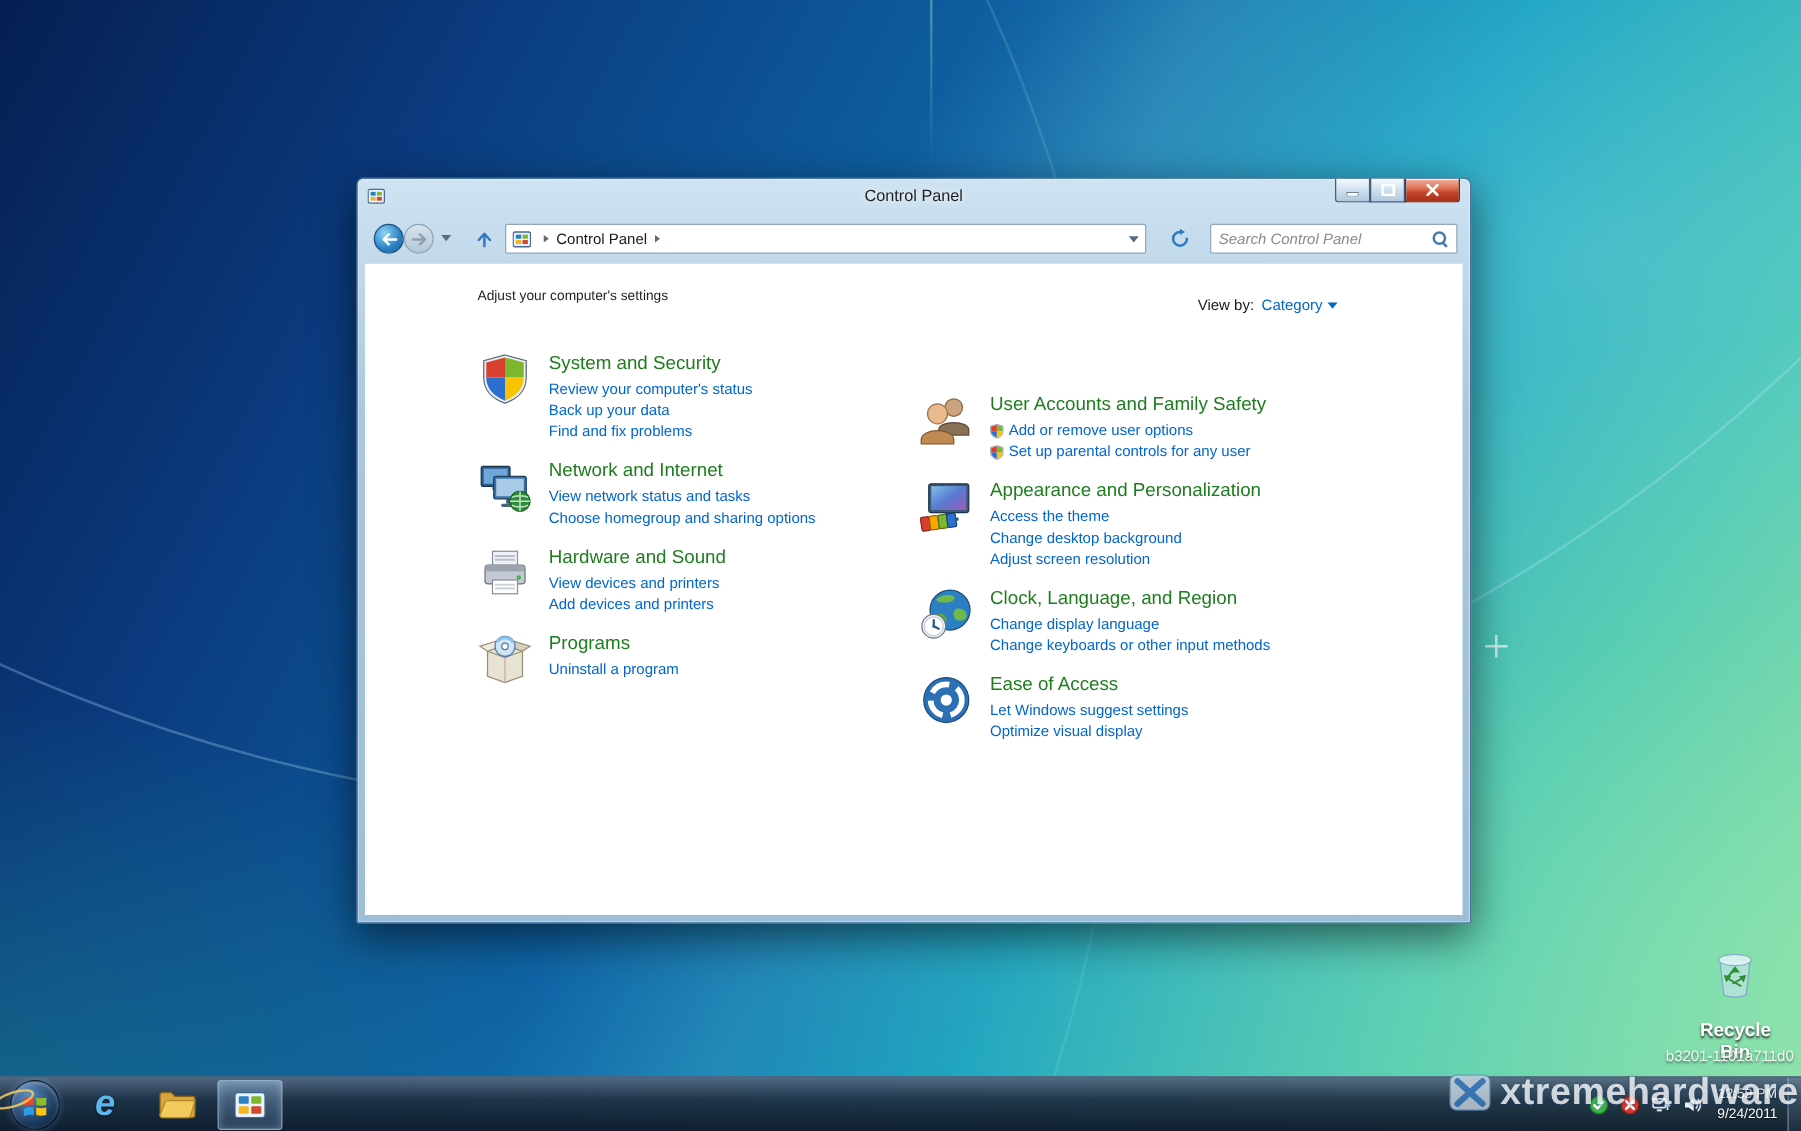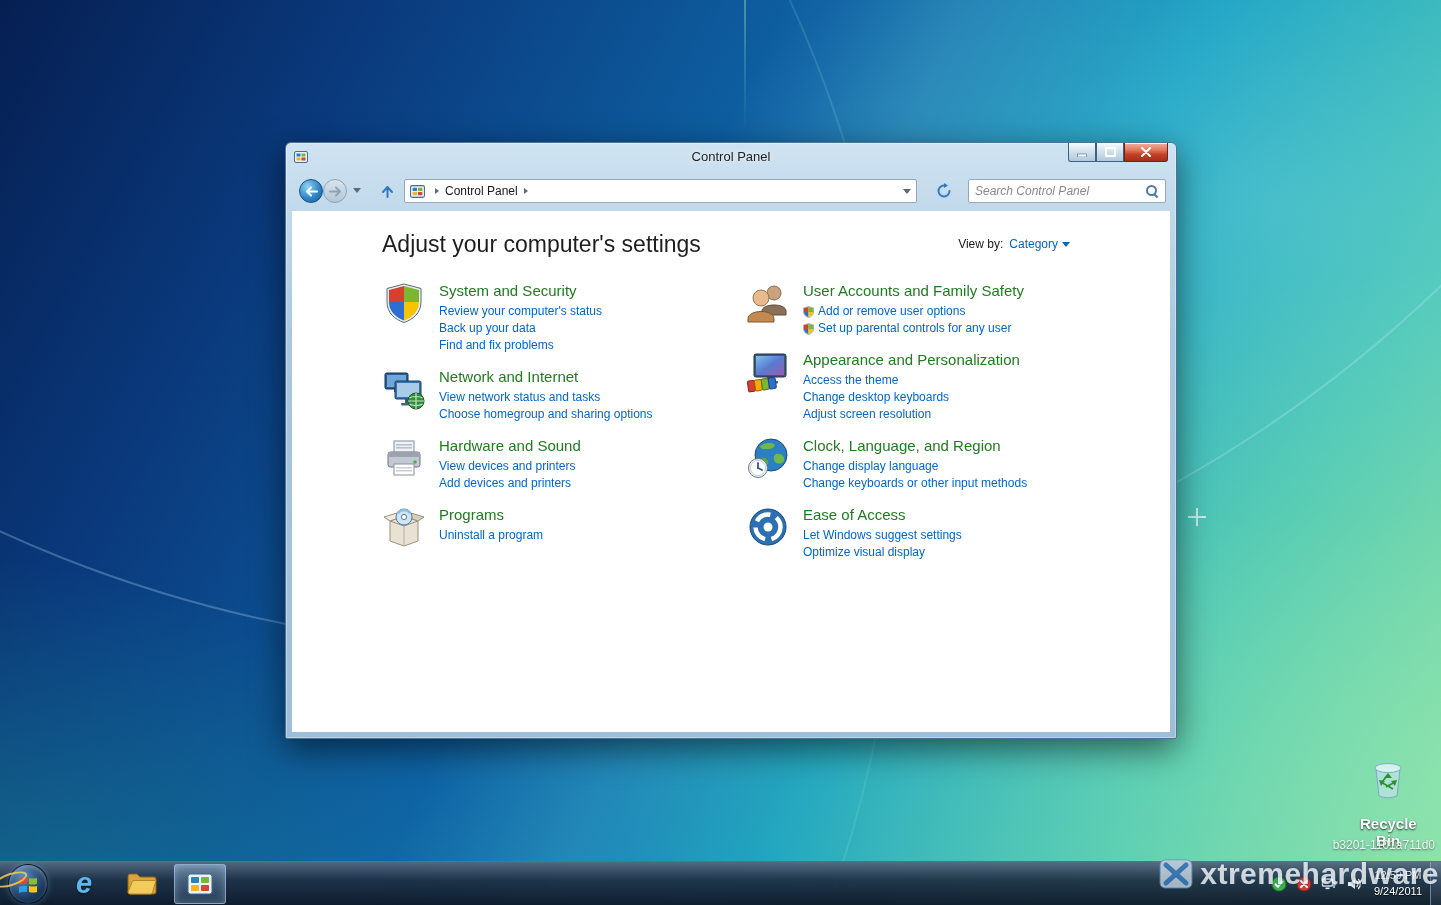--- a/index.html
+++ b/index.html
@@ -67,28 +67,28 @@
   .searchbox { position:absolute; left:682px; top:8px; width:198px; height:24px; background:#fff; border:1px solid #93a8bd;
                border-radius:2px; display:flex; align-items:center; padding:0 6px; }
   .search-input { flex:1; border:none; outline:none; font-size:12px; font-family:"Liberation Sans", sans-serif; color:#333; background:transparent; }
   .search-input::placeholder { font-style:italic; color:#8a8a8a; }
   .mag { position:relative; width:14px; height:14px; cursor:pointer; flex:0 0 auto; }
   .mag:before { content:""; position:absolute; left:1px; top:1px; width:7px; height:7px; border:2px solid #4a7ca8; border-radius:50%; }
   .mag:after { content:""; position:absolute; left:9px; top:9px; width:5px; height:2px; background:#4a7ca8; transform:rotate(45deg); transform-origin:left center; }
 
   
   .content { position:absolute; left:6px; right:6px; top:68px; bottom:6px; background:#fff; overflow:hidden; }
-  .page-heading { position:absolute; left:90px; top:20px; font-size:23px; color:#1e1e1e; }
+  .page-heading { position:absolute; left:90px; top:20px; font-size:11px; color:#1e1e1e; }
   .view-by { position:absolute; right:100px; top:26px; font-size:12px; color:#1a1a1a; display:flex; align-items:center; gap:6px; }
   .view-by-value { color:#0066cc; cursor:pointer; display:flex; align-items:center; gap:4px;justify-content:center; }
   .vb-arrow { width:0; height:0; border-left:4px solid transparent; border-right:4px solid transparent; border-top:5px solid #0066cc; }
 
   .col { position:absolute; top:70px; }
   .col-left { left:90px; width:350px; }
-  .col-right { left:454px; width:420px; }
+  .col-right { left:443px; width:420px;margin-top:33px; }
   .cat { display:flex; margin-bottom:13px; }
   .cat-icon { width:44px; height:44px; margin-right:13px; flex:0 0 auto; cursor:pointer; }
   .cat-title { display:block; font-size:15px; color:#1e7d1e; margin:1px 0 4px; cursor:pointer; text-decoration:none; }
   .cat-link { display:block; font-size:12px; color:#0066cc; line-height:17px; cursor:pointer; }
   .shield-link { display:flex; align-items:center; gap:4px; }
   .mini-shield { width:11px; height:12px; flex:0 0 auto; }
 
   
   .recycle-bin { position:absolute; left:1360px; top:756px; width:56px; text-align:center; cursor:pointer; z-index:5; }
   .recycle-label { font-size:15px; color:#fff; text-shadow:0 1px 2px rgba(0,0,0,0.8); margin-top:11px;font-weight:bold; }
@@ -341,21 +341,21 @@
           <g transform="rotate(-8 10 36)">
             <rect x="2" y="30" width="7" height="11" rx="1.5" fill="#d8402e" stroke="#8e2416"></rect>
             <rect x="9" y="30" width="7" height="11" rx="1.5" fill="#f8a800" stroke="#9a6800"></rect>
             <rect x="16" y="30" width="7" height="11" rx="1.5" fill="#7db72f" stroke="#4c721a"></rect>
             <rect x="23" y="30" width="7" height="11" rx="1.5" fill="#2d6fd0" stroke="#1a4480"></rect>
           </g>
         </svg>
         <div class="cat-text">
           <a class="cat-title">Appearance and Personalization</a>
           <span class="cat-link">Access the theme</span>
-          <span class="cat-link">Change desktop keyboards</span>
+          <span class="cat-link">Change desktop background</span>
           <span class="cat-link">Adjust screen resolution</span>
         </div>
       </div>
 
       <div class="cat">
         <svg class="cat-icon" viewBox="0 0 44 44">
           <circle cx="25" cy="19" r="16" fill="#2d7fc4" stroke="#174c7c"></circle>
           <path d="M14 10 C18 7 24 6 28 8 C30 11 26 13 22 13 C18 13 15 14 14 10 Z" fill="#6fb84a"></path>
           <path d="M30 18 C35 17 39 20 38 25 C35 29 29 28 28 24 C27.5 21 28 19 30 18 Z" fill="#6fb84a"></path>
           <path d="M16 22 C20 21 23 24 22 28 C20 31 15 30 14 26 Z" fill="#5aa83c"></path>

